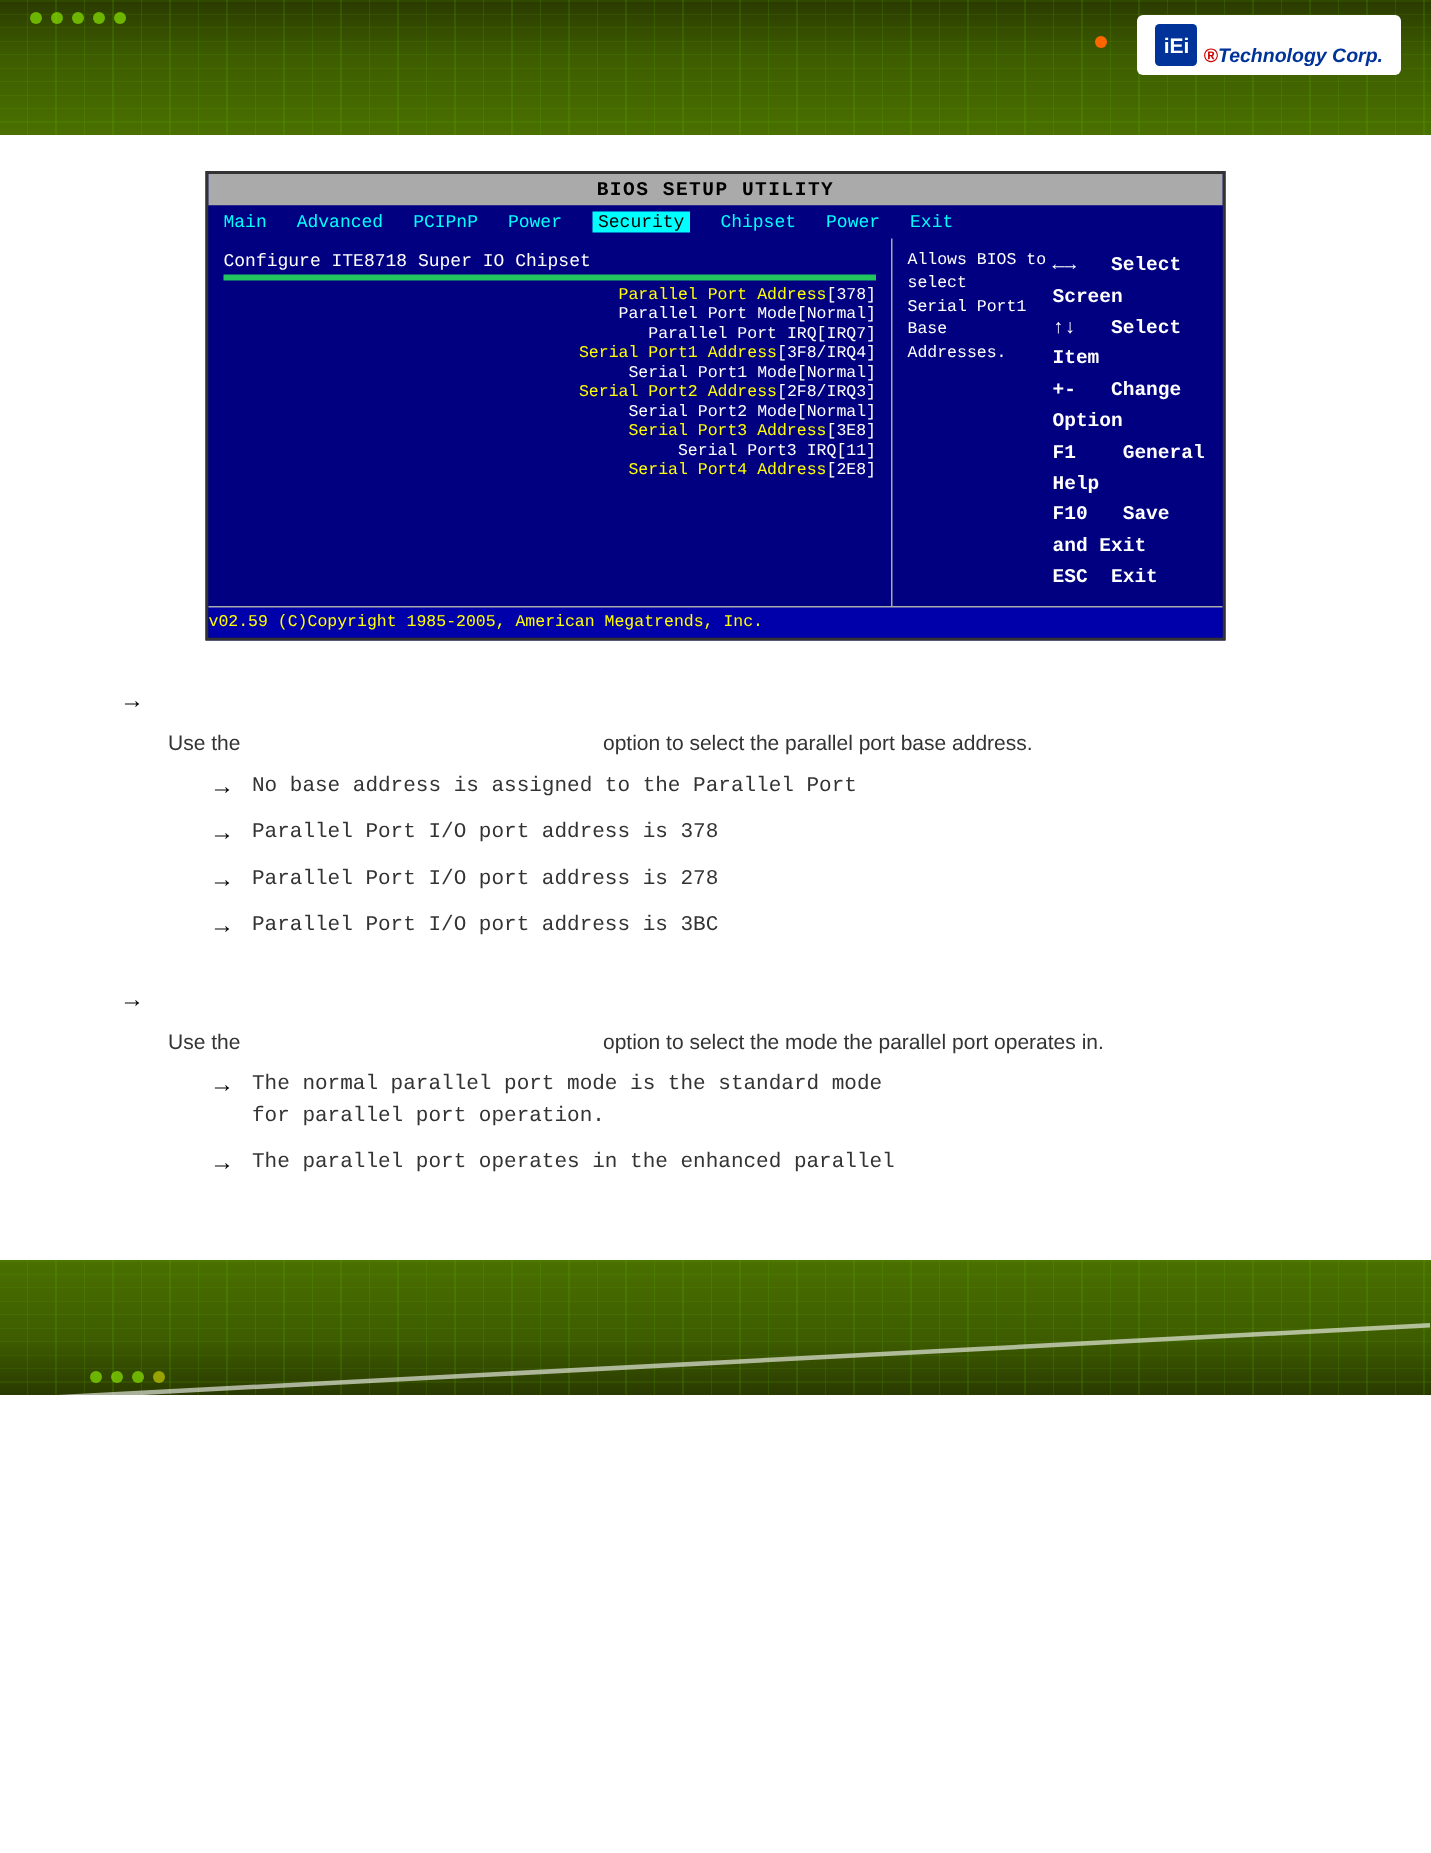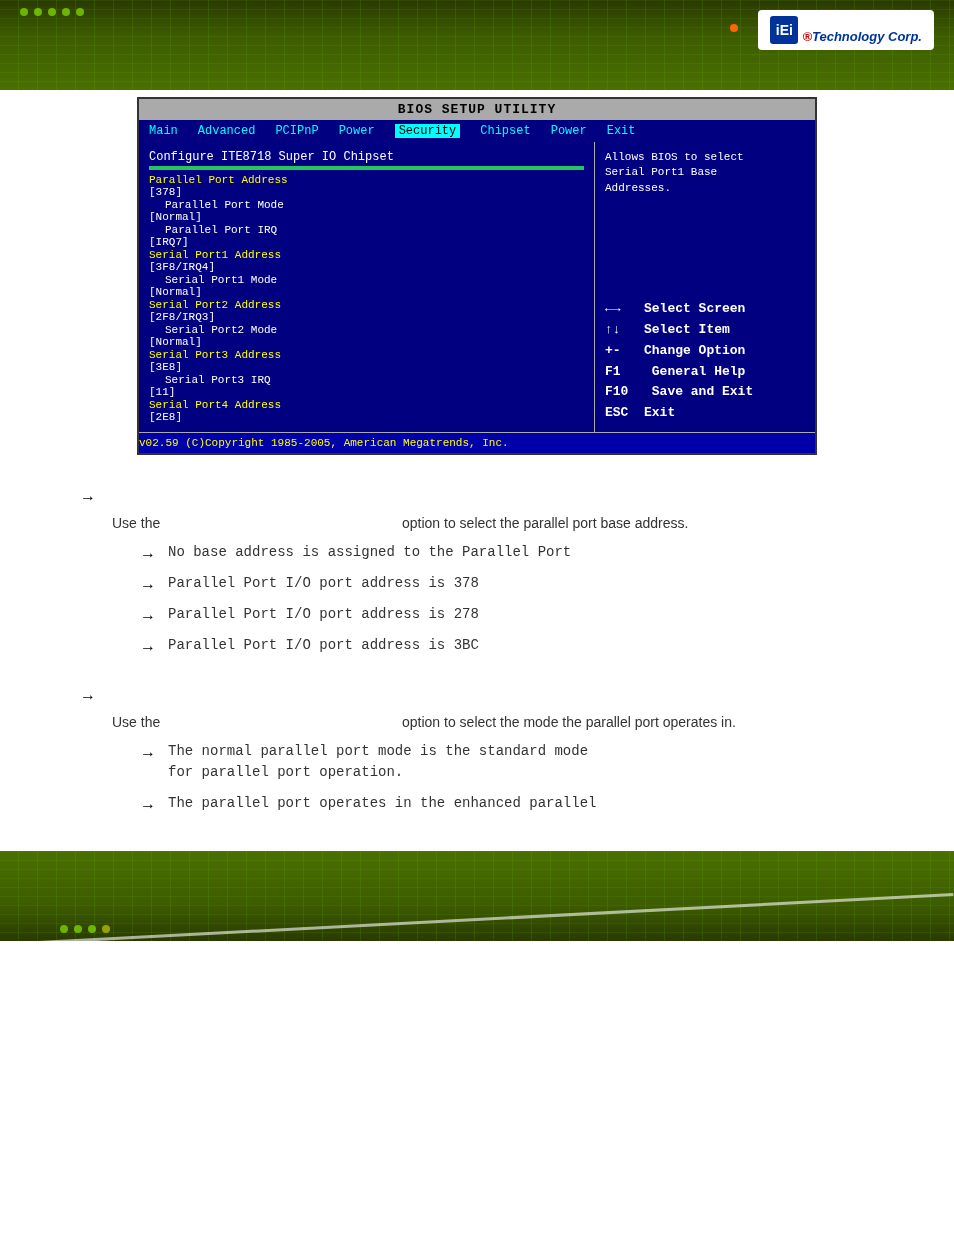--- a/index.html
+++ b/index.html
@@ -67,21 +67,21 @@
       font-size: 13px;
       font-weight: bold;
       font-style: italic;
     }
     .logo-text span {
       color: #cc0000;
     }
 
     
     .main-content {
-      padding: 7px 40px;
+      padding: 24px 40px;
       background: white;
     }
 
     
     .bios-container {
       width: 680px;
       margin: 0 auto 30px auto;
       border: 2px solid #333;
       background: #000080;
       font-family: 'Courier New', Courier, monospace;
@@ -123,37 +123,36 @@
     .bios-left {
       flex: 1;
       padding: 8px 10px;
       border-right: 1px solid #aaaaaa;
     }
 
     .bios-right {
       width: 220px;
       padding: 8px 10px;
       display: flex;
-      flex-direction: column;
+      flex-direction: row;
     }
 
     .bios-section-header {
       color: #ffffff;
       font-size: 12px;
       font-family: 'Courier New', Courier, monospace;
       margin-bottom: 4px;
       border-bottom: 4px solid #22c55e;
       padding-bottom: 2px;
     }
 
     .bios-row {
       display: flex;
       justify-content: flex-end;
       margin: 1px 0;
-      flex-direction: column;
     }
 
     .bios-label {
       color: #00ffff;
       font-size: 11px;
       font-family: 'Courier New', Courier, monospace;
     }
     .bios-label.highlight {
       color: #ffff00;
     }

